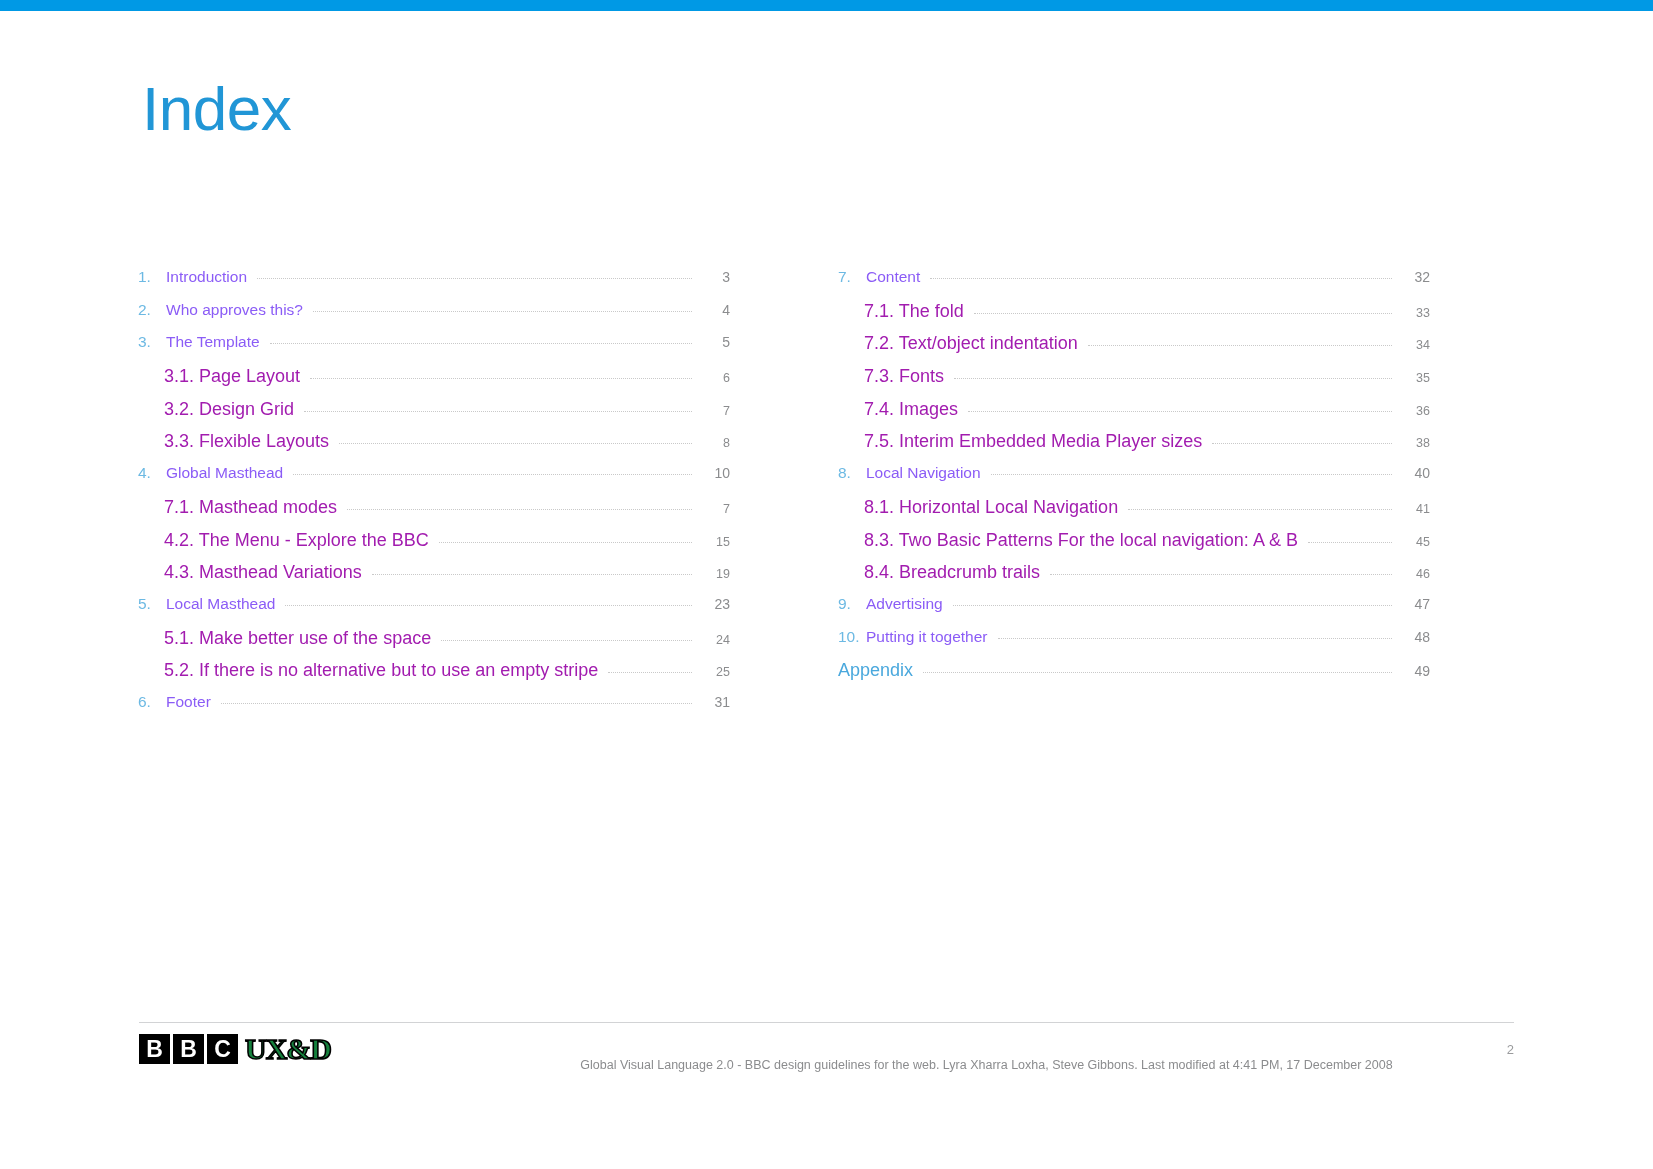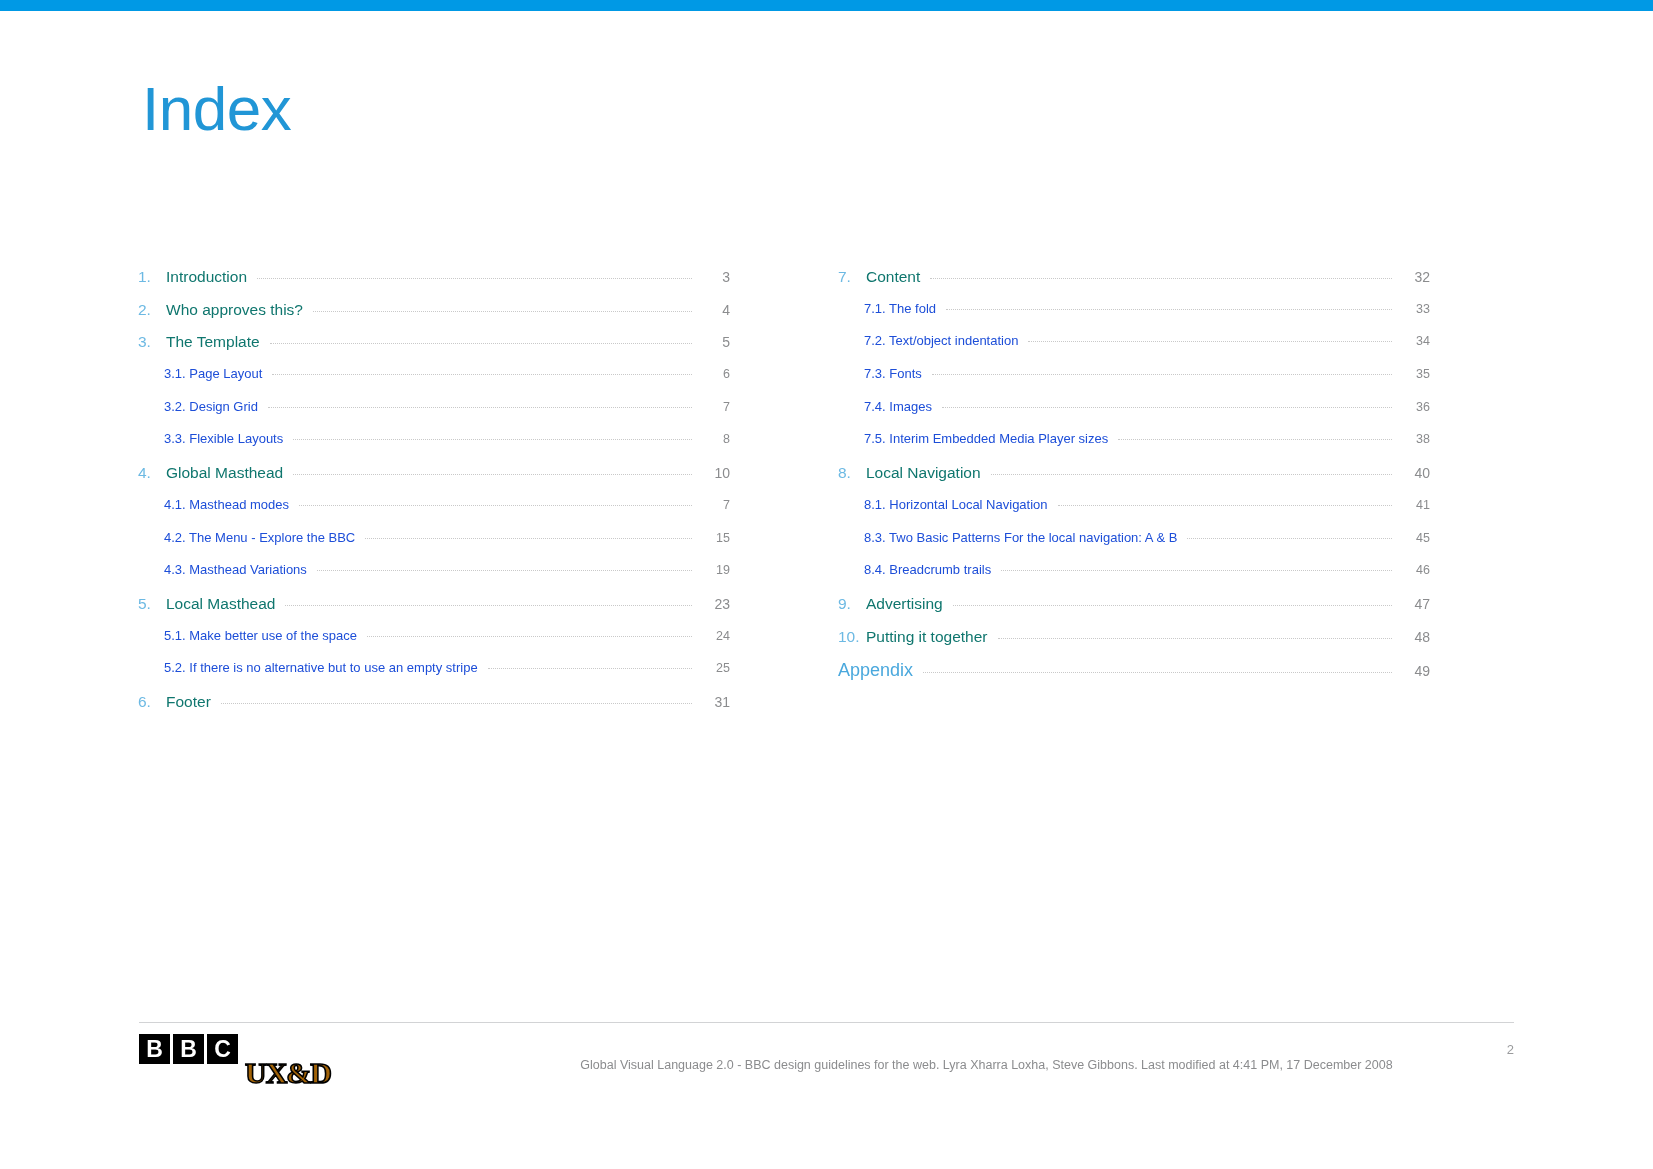--- a/index.html
+++ b/index.html
@@ -54,28 +54,28 @@
   }
   .toc-num {
     flex: 0 0 auto;
     width: 28px;
     font-size: 15.5px;
     color: #6cb9e3;
     white-space: nowrap;
   }
   .toc-row.level1 .toc-label {
     font-size: 15.5px;
-    color: #0f766e;
+    color: #8b5cf6;
     white-space: nowrap;
     padding-right: 6px;
   }
   .toc-row.level2 { padding-left: 26px; width: 592px; }
   .toc-row.level2 .toc-label {
-    font-size: 13px;
-    color: #1d4ed8;
+    font-size: 18px;
+    color: #a21caf;
     white-space: nowrap;
     padding-right: 6px;
   }
   .toc-dots {
     flex: 1 1 auto;
     border-bottom: 1px dotted #c9c9c9;
     height: 1px;
     position: relative;
     top: -3px;
     margin: 0 4px;
@@ -132,25 +132,24 @@
     font-family: "Liberation Sans", sans-serif;
     font-weight: bold;
     font-size: 23px;
     line-height: 1;
   }
   .uxd {
     margin-left: 4px;
     font-size: 30px;
     font-weight: bold;
     line-height: 30px;
-    color: #a16207;
+    color: #15803d;
     -webkit-text-stroke: 1.6px #000000;
     letter-spacing: -1px;
     font-family: "Liberation Serif", serif;
-    margin-top: 24px;
   }
   .footer-credit {
     position: absolute;
     left: 380px;
     right: 60px;
     top: 28px;
     text-align: center;
     font-size: 12.5px;
     color: #8b8c8e;
   }
@@ -206,21 +205,21 @@
           <span class="toc-dots"></span>
           <span class="toc-page">8</span>
         </div>
         <div class="toc-row level1">
           <span class="toc-num">4.</span>
           <span class="toc-label">Global Masthead</span>
           <span class="toc-dots"></span>
           <span class="toc-page">10</span>
         </div>
         <div class="toc-row level2">
-          <span class="toc-label">4.1. Masthead modes</span>
+          <span class="toc-label">7.1. Masthead modes</span>
           <span class="toc-dots"></span>
           <span class="toc-page">7</span>
         </div>
         <div class="toc-row level2">
           <span class="toc-label">4.2. The Menu - Explore the BBC</span>
           <span class="toc-dots"></span>
           <span class="toc-page">15</span>
         </div>
         <div class="toc-row level2">
           <span class="toc-label">4.3. Masthead Variations</span>

